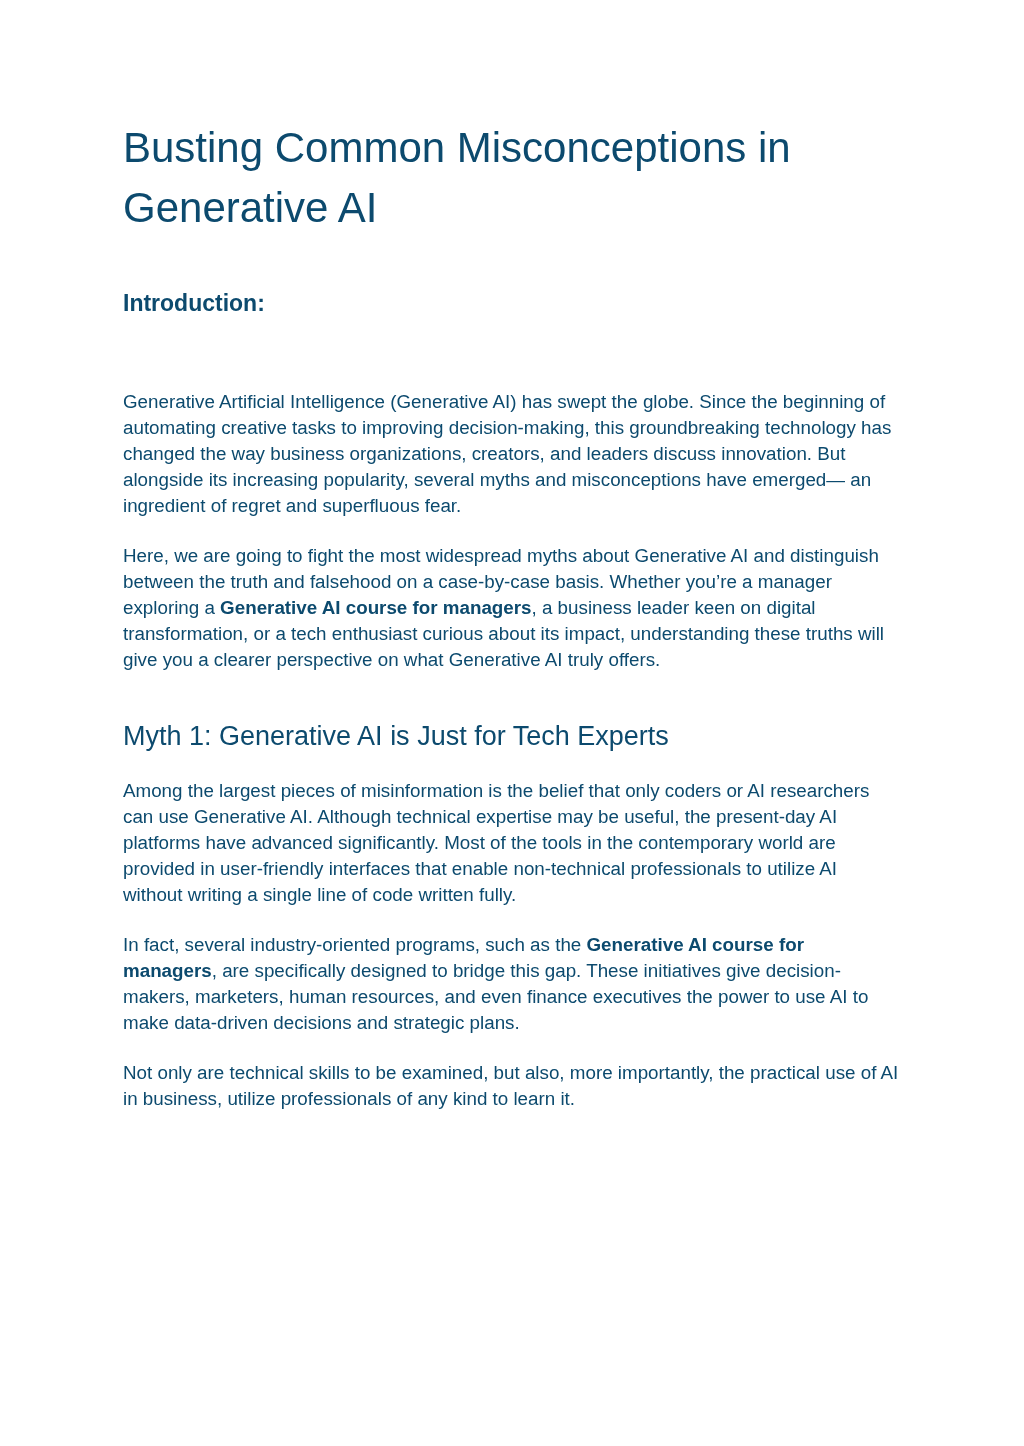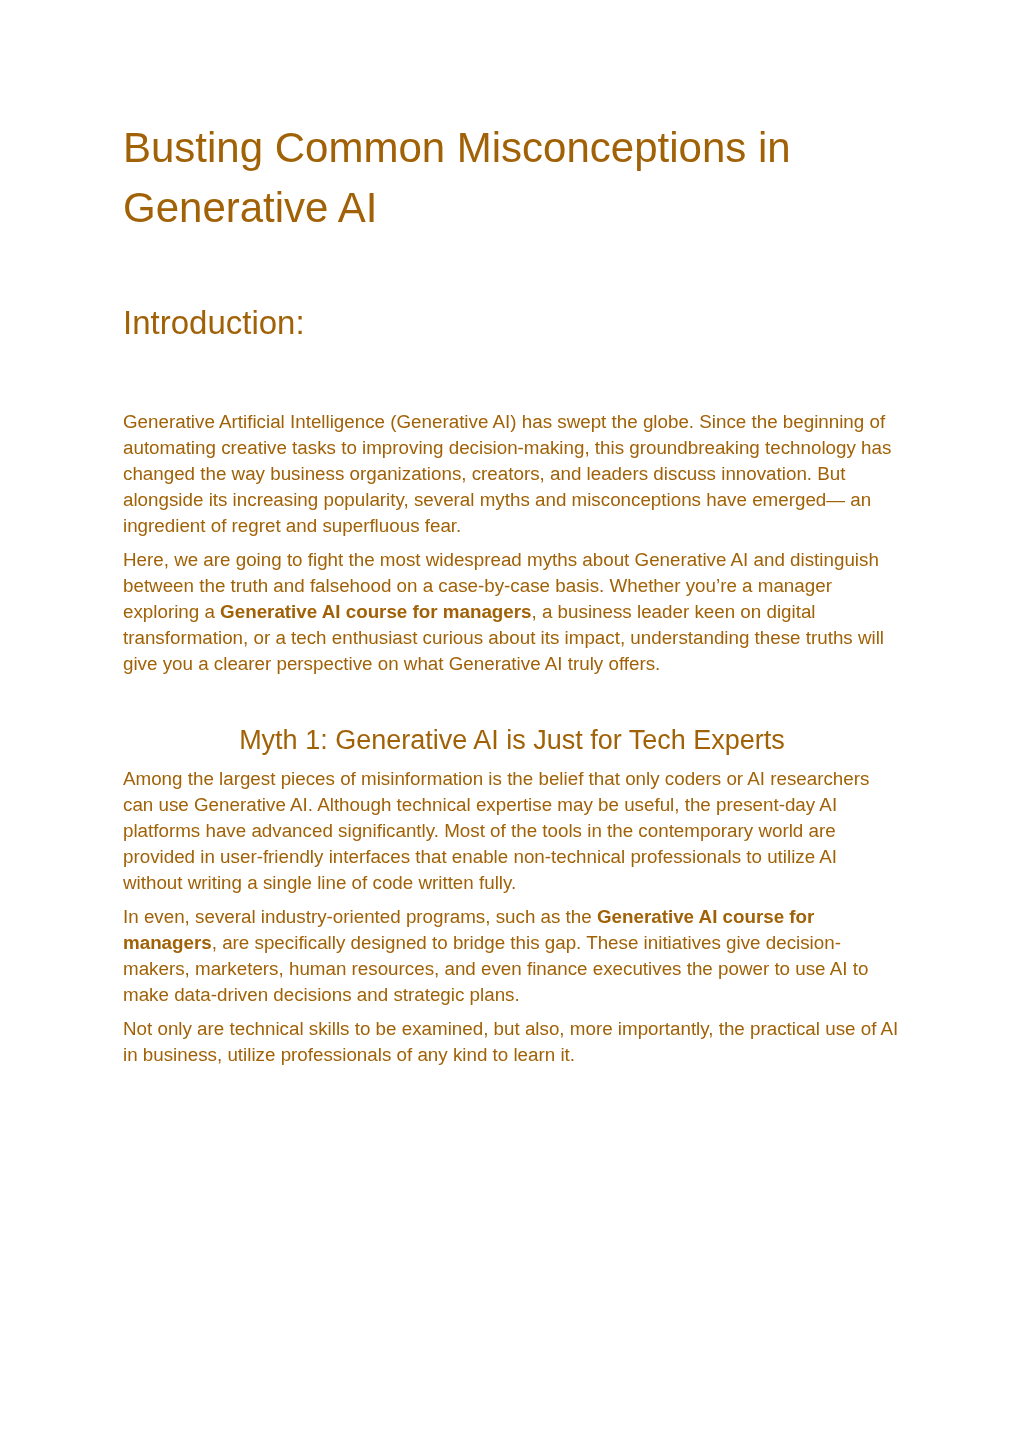--- a/index.html
+++ b/index.html
@@ -3,47 +3,46 @@
 <meta charset="utf-8">
 <style>
   * { margin: 0; padding: 0; box-sizing: border-box; }
   html, body { background: #ffffff; }
   .page {
     width: 1024px;
     height: 1446px;
     background: #ffffff;
     padding: 118px 123px 0 123px;
     font-family: "Liberation Sans", sans-serif;
-    color: #a16207;
+    color: #0c4a6e;
     overflow: hidden;
   }
   .doc-title {
     font-size: 42px;
     line-height: 60px;
     font-weight: 400;
     letter-spacing: 0;
   }
   .heading-1 {
-    font-size: 33px;
+    font-size: 23px;
     line-height: 42px;
-    font-weight: 400;
-    margin-top: 64px;
+    font-weight: 700;
+    margin-top: 44px;
   }
   .heading-2 {
     font-size: 27px;
     line-height: 36px;
     font-weight: 400;
     margin-top: 45px;
-    text-align: center;
   }
   .body-text {
     font-size: 18.8px;
     line-height: 26px;
     font-weight: 400;
-    margin-top: 8px;
+    margin-top: 24px;
     text-align: left;
   }
   .body-text.after-h1 { margin-top: 65px; }
   .body-text.after-h2 { }
   .body-text strong { font-weight: 700; }
 </style>
 </head>
 <body>
 
 <div class="page">
@@ -53,18 +52,18 @@
   <h2 class="heading-1">Introduction:</h2>
 
   <p class="body-text after-h1">Generative Artificial Intelligence (Generative AI) has swept the globe. Since the beginning of automating creative tasks to improving decision-making, this groundbreaking technology has changed the way business organizations, creators, and leaders discuss innovation. But alongside its increasing popularity, several myths and misconceptions have emerged— an ingredient of regret and superfluous fear.</p>
 
   <p class="body-text"><span>Here, we are going to fight the most widespread myths about Generative AI and distinguish between the truth and falsehood on a case-by-case basis. Whether you’re a manager exploring a </span><strong>Generative AI course for managers</strong><span>, a business leader keen on digital transformation, or a tech enthusiast curious about its impact, understanding these truths will give you a clearer perspective on what Generative AI truly offers.</span></p>
 
   <h2 class="heading-2">Myth 1: Generative AI is Just for Tech Experts</h2>
 
   <p class="body-text after-h2">Among the largest pieces of misinformation is the belief that only coders or AI researchers can use Generative AI. Although technical expertise may be useful, the present-day AI platforms have advanced significantly. Most of the tools in the contemporary world are provided in user-friendly interfaces that enable non-technical professionals to utilize AI without writing a single line of code written fully.</p>
 
-  <p class="body-text"><span>In even, several industry-oriented programs, such as the </span><strong>Generative AI course for managers</strong><span>, are specifically designed to bridge this gap. These initiatives give decision-makers, marketers, human resources, and even finance executives the power to use AI to make data-driven decisions and strategic plans.</span></p>
+  <p class="body-text"><span>In fact, several industry-oriented programs, such as the </span><strong>Generative AI course for managers</strong><span>, are specifically designed to bridge this gap. These initiatives give decision-makers, marketers, human resources, and even finance executives the power to use AI to make data-driven decisions and strategic plans.</span></p>
 
   <p class="body-text">Not only are technical skills to be examined, but also, more importantly, the practical use of AI in business, utilize professionals of any kind to learn it.</p>
 
 
 </div>
 
 </body></html>

